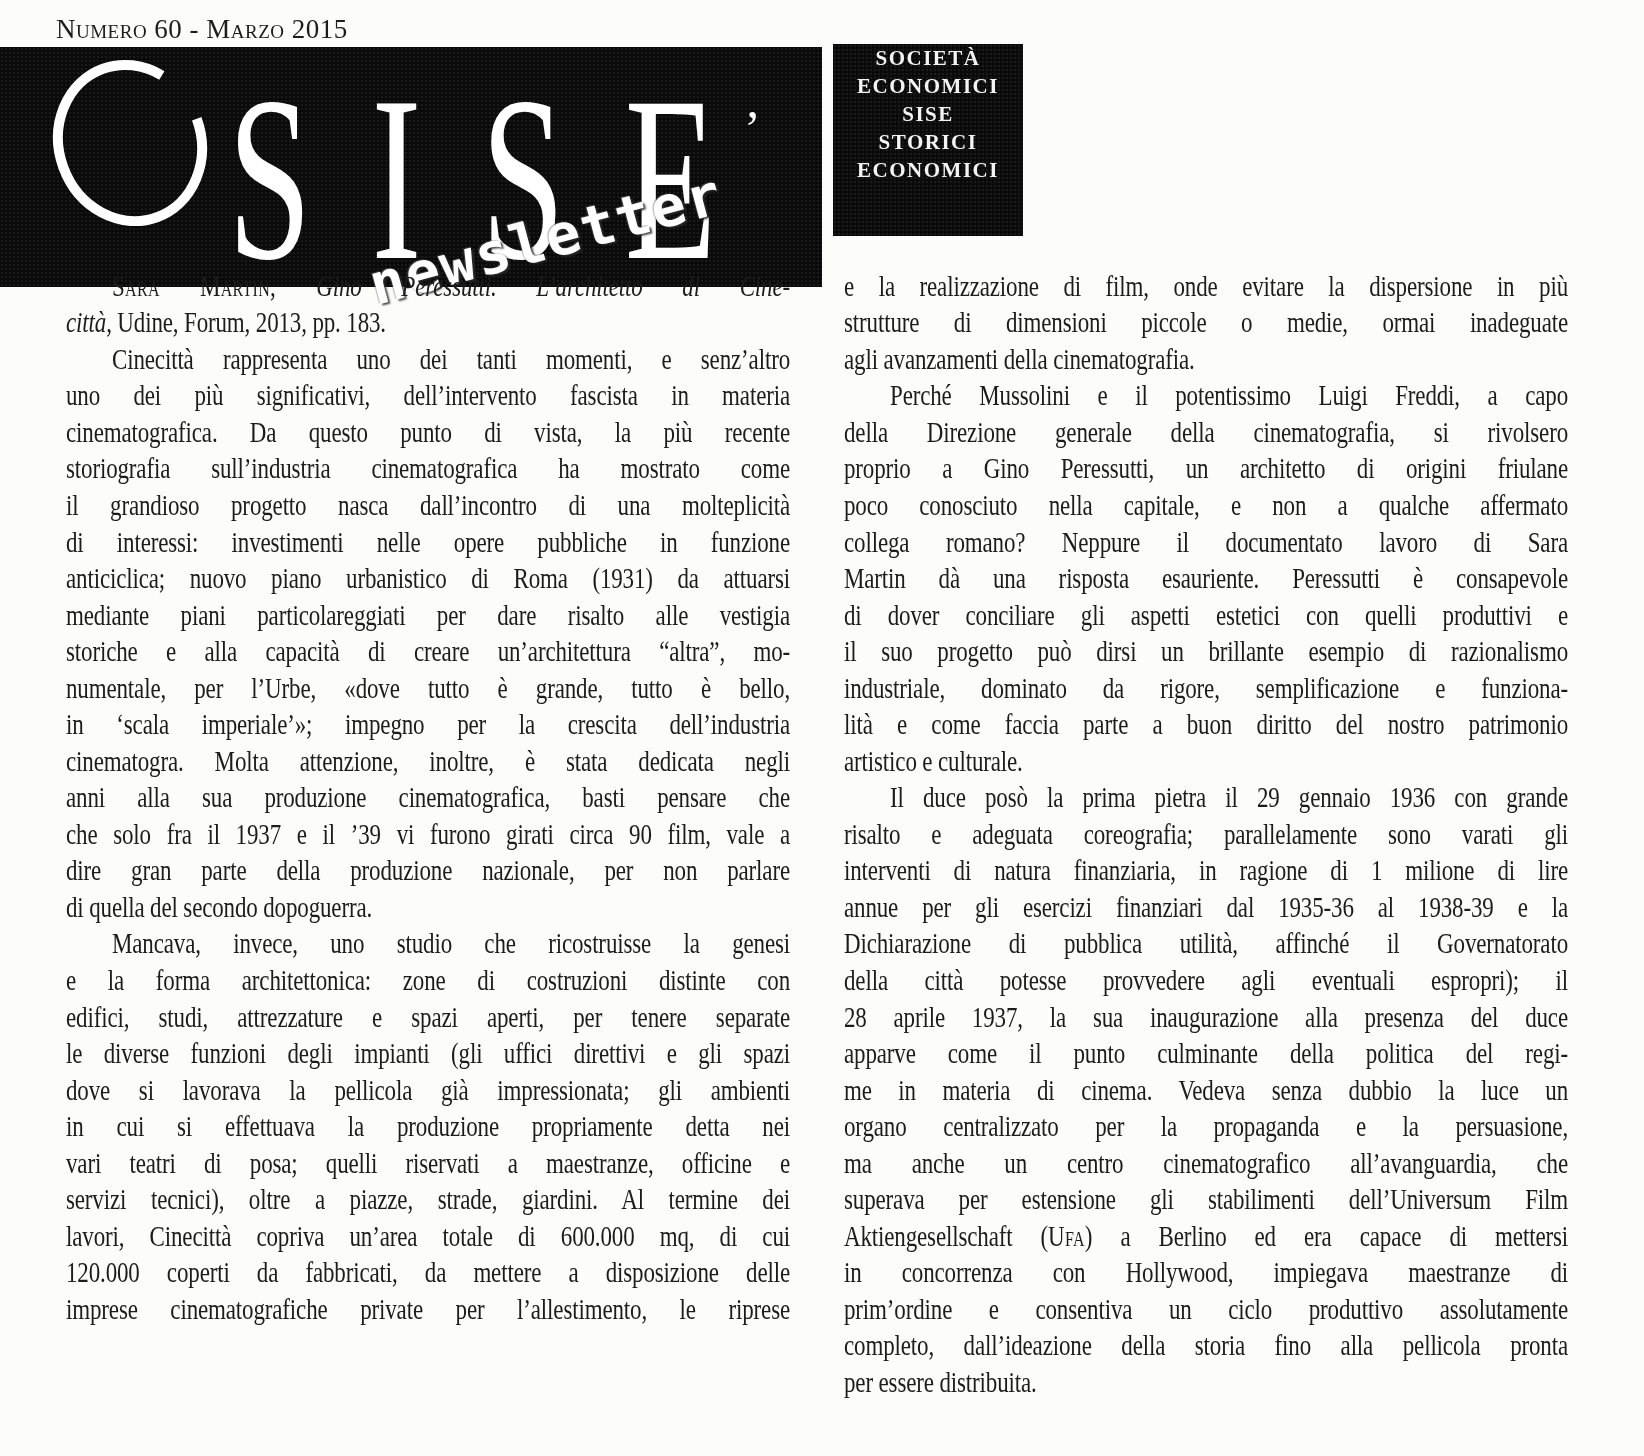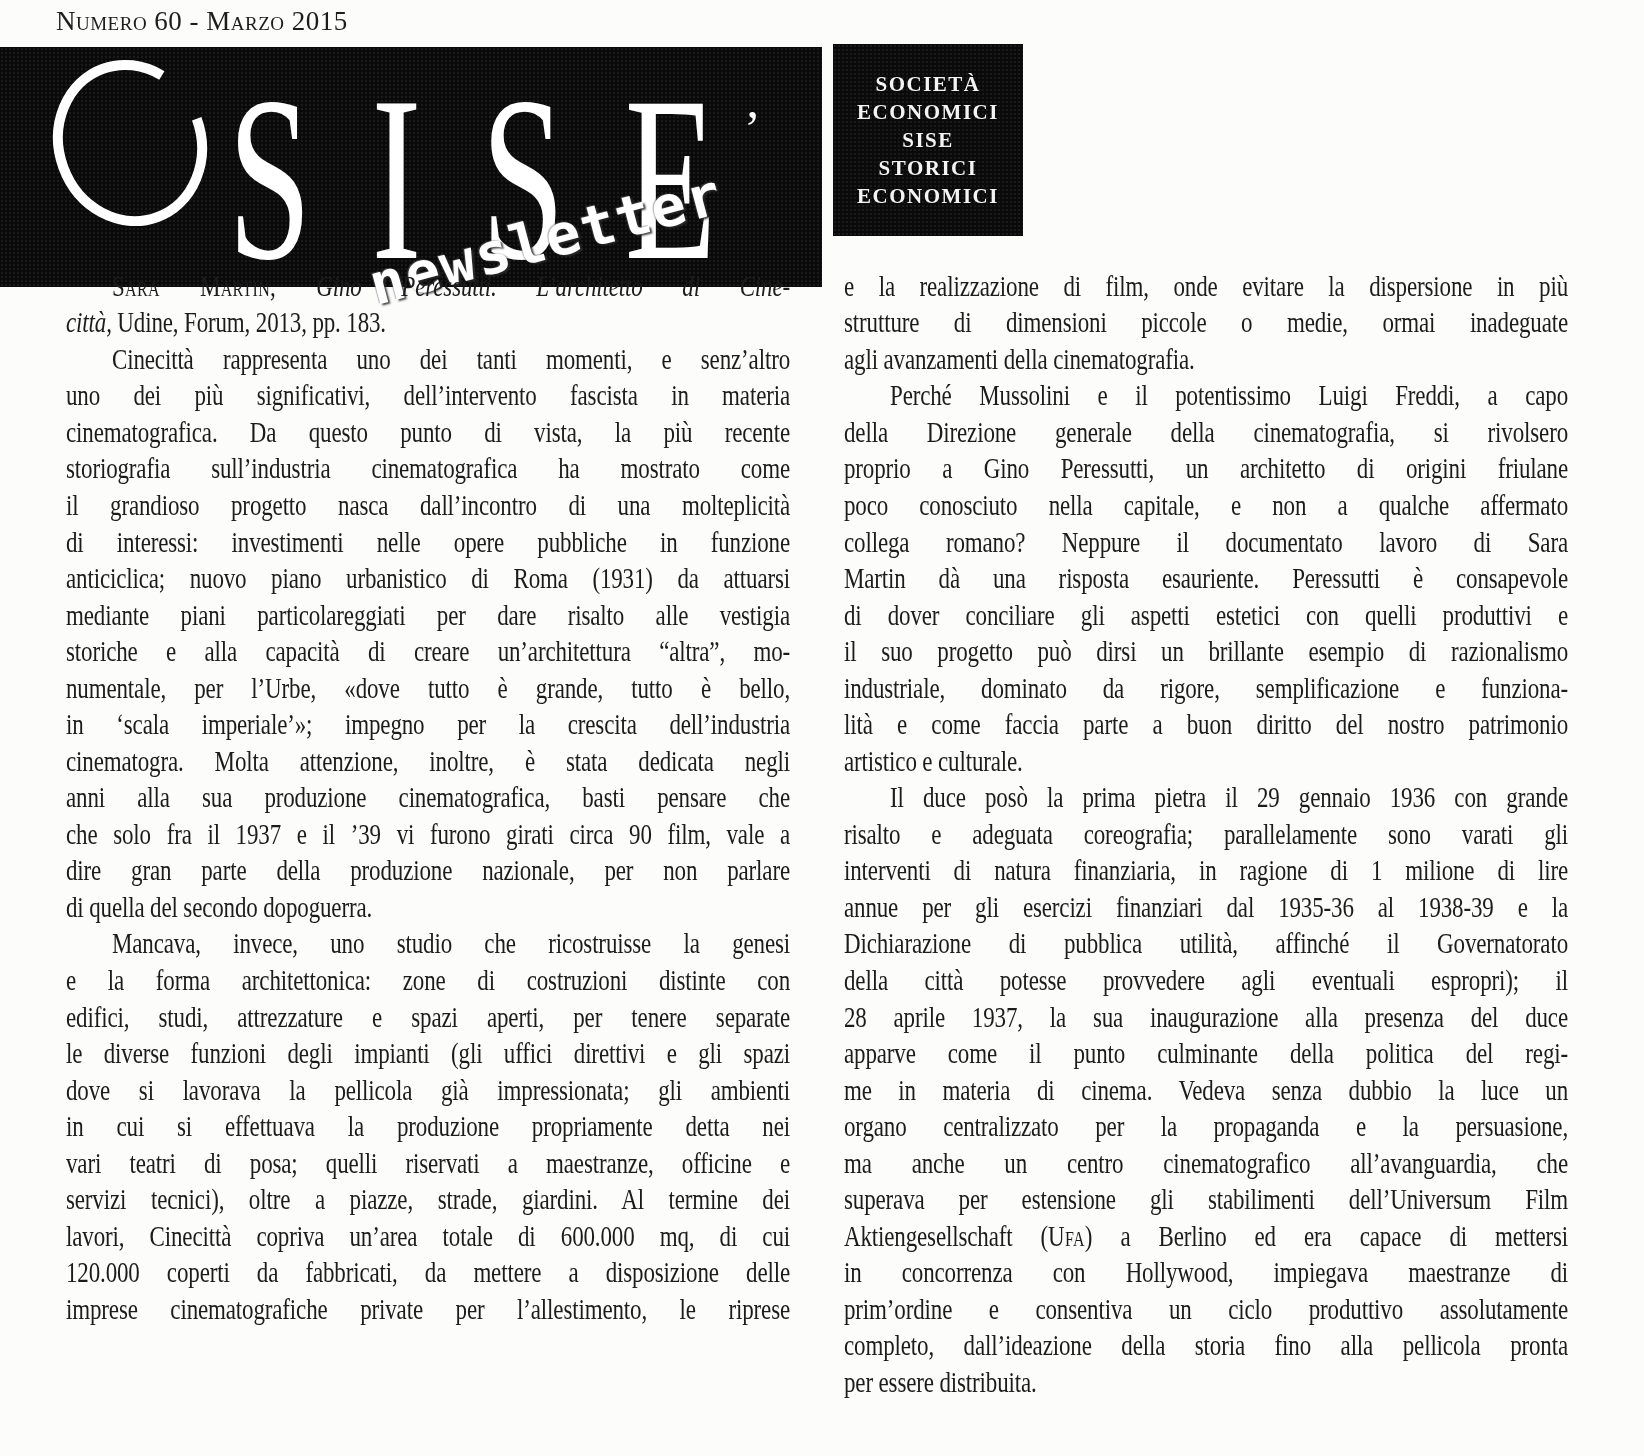--- a/index.html
+++ b/index.html
@@ -6,42 +6,42 @@
   body {
     width:1644px; height:1456px;
     background:#fcfcfb;
     font-family:"Liberation Serif", serif;
     position:relative;
     overflow:hidden;
   }
 
   
   .issue {
-    position:absolute; left:56px; top:6px;
+    position:absolute; left:56px; top:14px;
     font-variant:small-caps;
     font-size:27px; letter-spacing:0.5px;
     color:#1d1d1d;
   }
 
   
   .banner {
     position:absolute; left:0; top:47px;
     width:822px; height:240px;
     background:#0a0a0a;
     background-image:radial-gradient(rgba(255,255,255,0.07) 1px, transparent 1px);
     background-size:4px 4px;
   }
   .orgbox {
     position:absolute; left:833px; top:44px;
     width:190px; height:192px;
     background:#0a0a0a;
     background-image:radial-gradient(rgba(255,255,255,0.07) 1px, transparent 1px);
     background-size:4px 4px;
     display:flex; flex-direction:column;
-    justify-content:center; align-items:center;
+    align-items:center;
   }
   .org-line {
     color:#f4f4f4; font-weight:bold;
     font-size:21px; line-height:28px;
     letter-spacing:1.5px;
   }
   .logo-ring { position:absolute; left:42px; top:10px; }
   .sise-title {
     position:absolute; left:228px; top:13px;
     font-size:150px; line-height:1;

